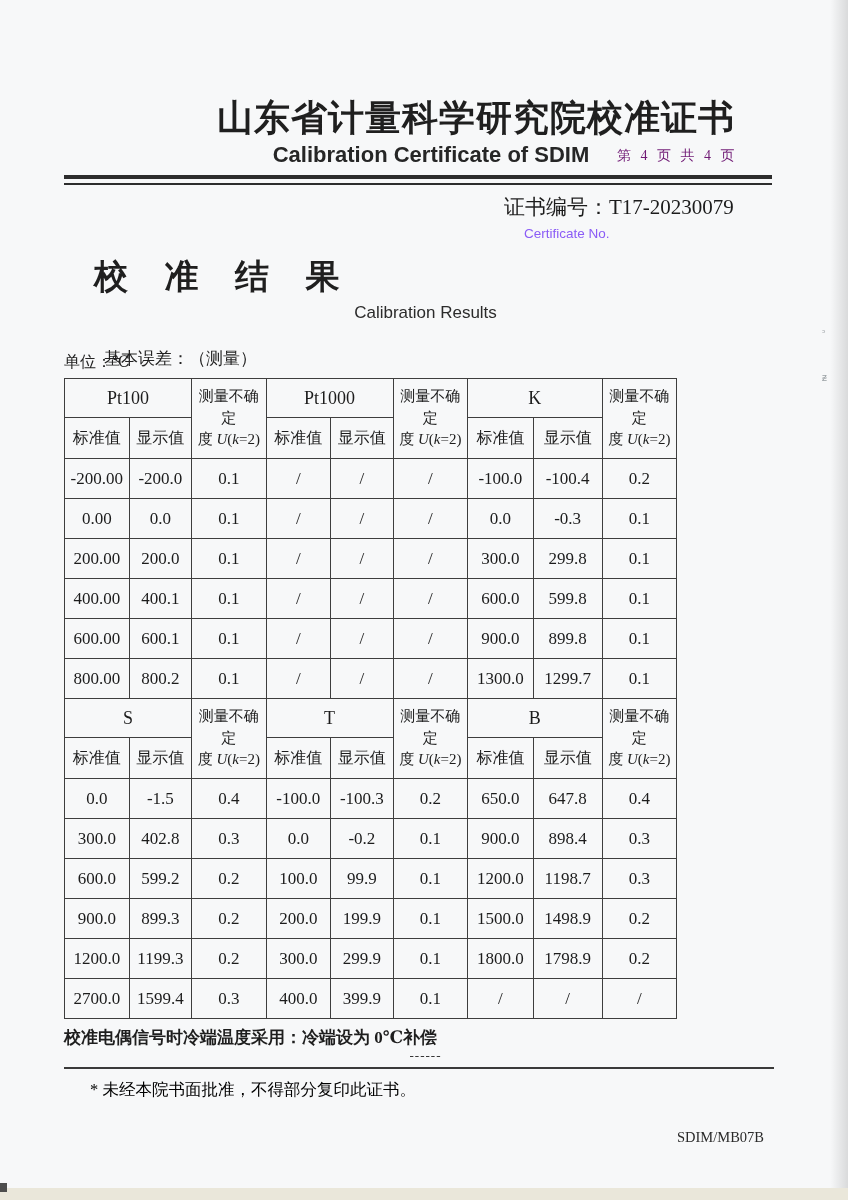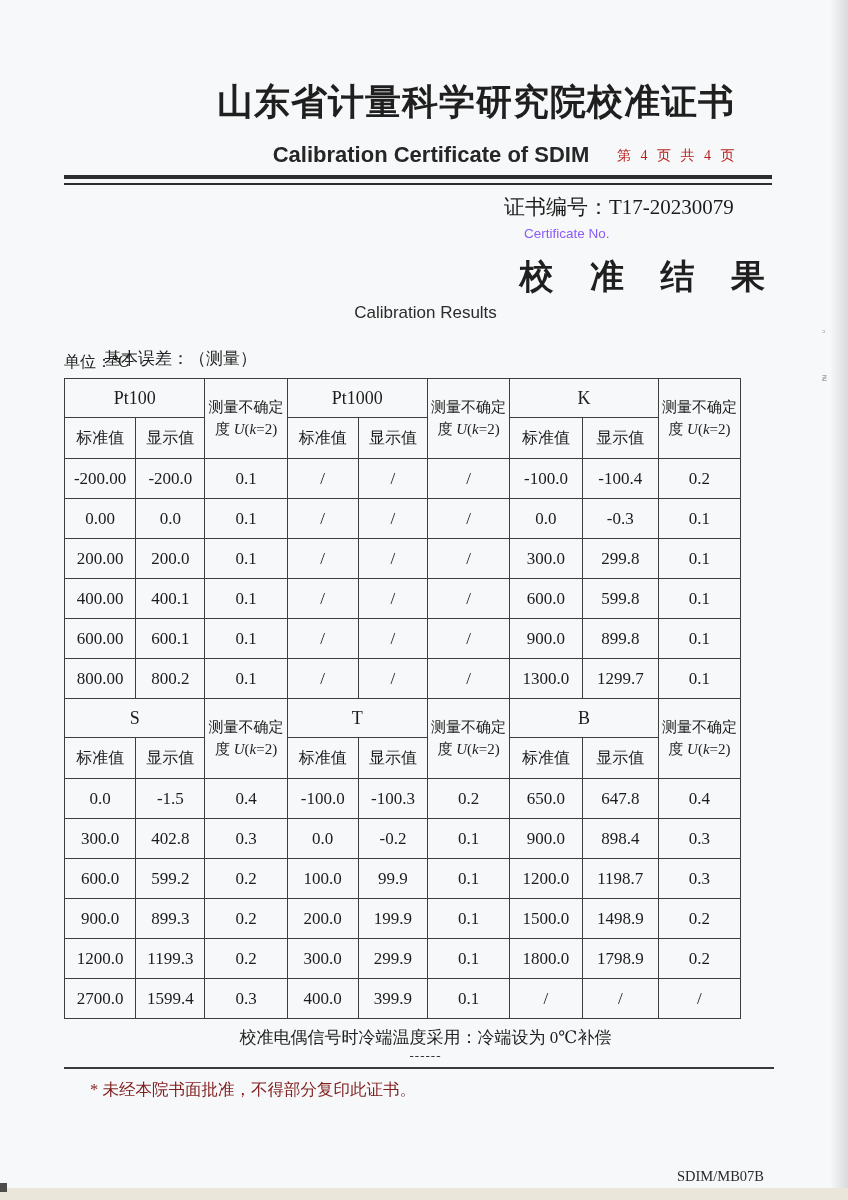--- a/index.html
+++ b/index.html
@@ -22,87 +22,87 @@
   }
   .corner-mark{
     position:absolute;left:0;bottom:8px;width:7px;height:9px;background:#4d4d4d;
   }
   .artifact{
     position:absolute;color:#9aa0a4;font-size:10px;font-family:"DejaVu Sans",sans-serif;
   }
   
   .logo{position:absolute;left:94px;top:84px;width:108px;height:102px;}
   .title-cn{
-    position:absolute;left:196px;top:78px;width:560px;text-align:center;
+    position:absolute;left:196px;top:94px;width:560px;text-align:center;
     font-size:36px;font-weight:bold;letter-spacing:1px;white-space:nowrap;
   }
   .title-en{
     position:absolute;left:196px;top:142px;width:470px;text-align:center;
     font-family:"Liberation Sans","DejaVu Sans",sans-serif;
     font-weight:bold;font-size:22px;color:#262626;white-space:nowrap;
   }
   .page-label{
-    position:absolute;left:617px;top:147px;font-size:14px;letter-spacing:3px;color:#b91c1c;
+    position:absolute;left:617px;top:147px;font-size:14px;letter-spacing:3px;color:#701a75;
   }
   .rule-double{
     position:absolute;left:64px;top:175px;width:708px;height:4px;
     border-top:4px solid #2d2d2d;border-bottom:2px solid #2d2d2d;
   }
   .cert-no{
     position:absolute;left:504px;top:193px;font-size:21px;color:#1c1c1c;white-space:nowrap;
   }
   .cert-no-caption{
     position:absolute;left:524px;top:226px;font-size:13.5px;color:#8b5cf6;
     font-family:"Liberation Sans","DejaVu Sans",sans-serif;
   }
   
   .sec-title{
-    position:absolute;left:56px;top:254px;width:723px;text-align:right;
+    position:absolute;left:80px;top:254px;width:723px;text-align:left;
     font-size:34px;font-weight:bold;letter-spacing:14px;text-indent:14px;
   }
   .sec-title-en{
     position:absolute;left:64px;top:303px;width:723px;text-align:center;
     font-family:"Liberation Sans","DejaVu Sans",sans-serif;font-size:17px;color:#2b2b2b;
   }
   .item-label{
     position:absolute;left:104px;top:331px;font-size:17px;color:#222;margin-top:16px;
   }
   .unit-label{
     position:absolute;left:64px;top:352px;width:690px;font-size:16px;color:#222;
   }
   
   .tables-wrap{position:absolute;left:64px;top:378px;width:723px;}
-  table{border-collapse:collapse;width:677px;table-layout:fixed;}
+  table{border-collapse:collapse;width:613px;table-layout:fixed;}
   table + table{margin-top:-1px;}
   td{
     border:1px solid #3e3e3e;text-align:center;vertical-align:middle;
     padding:0;font-size:17px;color:#1c1c1c;height:39px;overflow:hidden;
   }
   td.th-group{font-size:18px;height:38px;}
   td.th-sub{font-size:16px;height:40px;}
   td.th-unc{font-size:15px;line-height:1.45;}
   td.th-unc i{font-family:"Liberation Serif",serif;}
   
   .cold-note{
-    position:absolute;left:64px;top:1026px;width:723px;text-align:center;font-size:17px;color:#1e1e1e;
+    position:absolute;left:64px;top:1026px;width:723px;text-align:left;font-size:17px;color:#1e1e1e;font-weight:bold;
   }
   .dashes{
     position:absolute;left:64px;top:1048px;width:723px;text-align:center;
     font-size:13px;letter-spacing:1px;color:#2a2a2a;
   }
   .rule-thin{
     position:absolute;left:64px;top:1067px;width:710px;border-top:2px solid #3a3a3a;
   }
   .fnote{
-    position:absolute;left:90px;font-size:16.5px;color:#7f1d1d;white-space:nowrap;
+    position:absolute;left:90px;font-size:16.5px;color:#000000;white-space:nowrap;
   }
   .fnote.n1{top:1079px;}
   .fnote.n2{top:1104px;}
   .form-code{
-    position:absolute;left:677px;top:1129px;font-size:14.5px;color:#2a2a2a;margin-top:39px;
+    position:absolute;left:677px;top:1129px;font-size:14.5px;color:#2a2a2a;
   }
 </style>
 </head>
 <body>
 
 <div class="page">
 
   <div class="edge-right"></div>
   <div class="edge-bottom"></div>
   <div class="corner-mark"></div>

